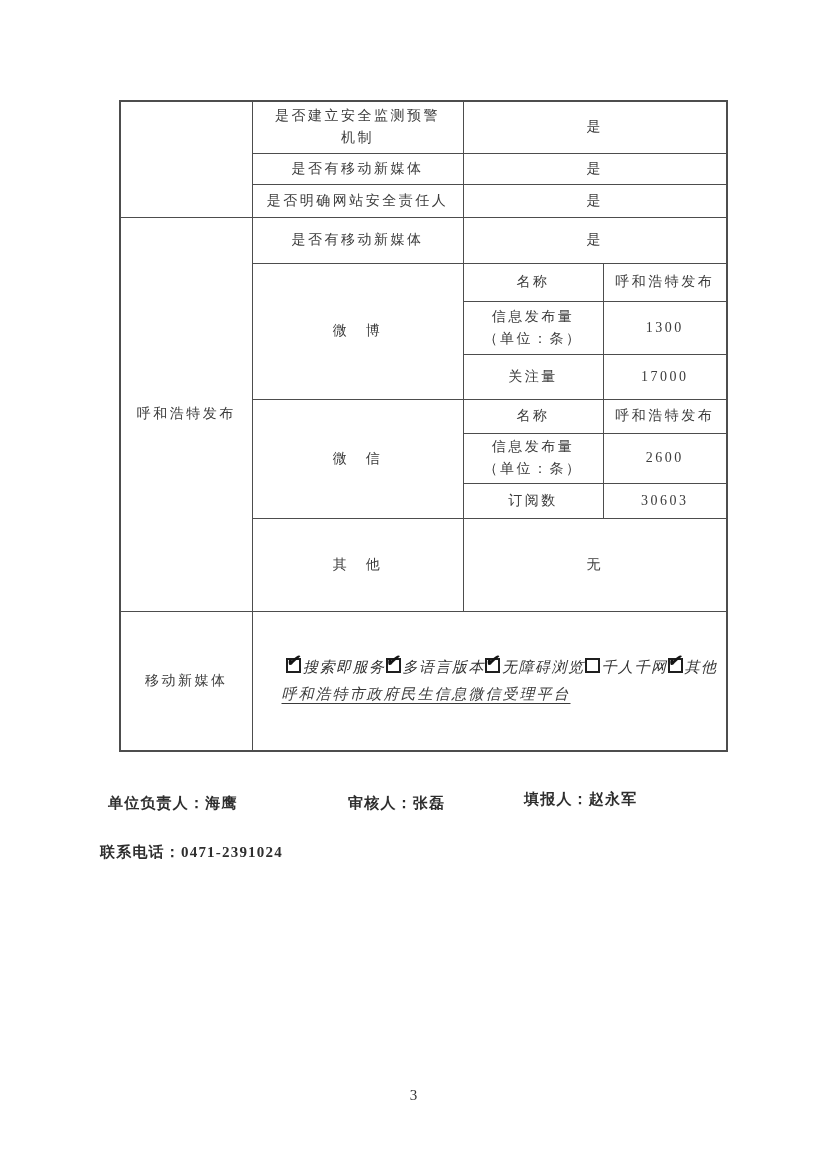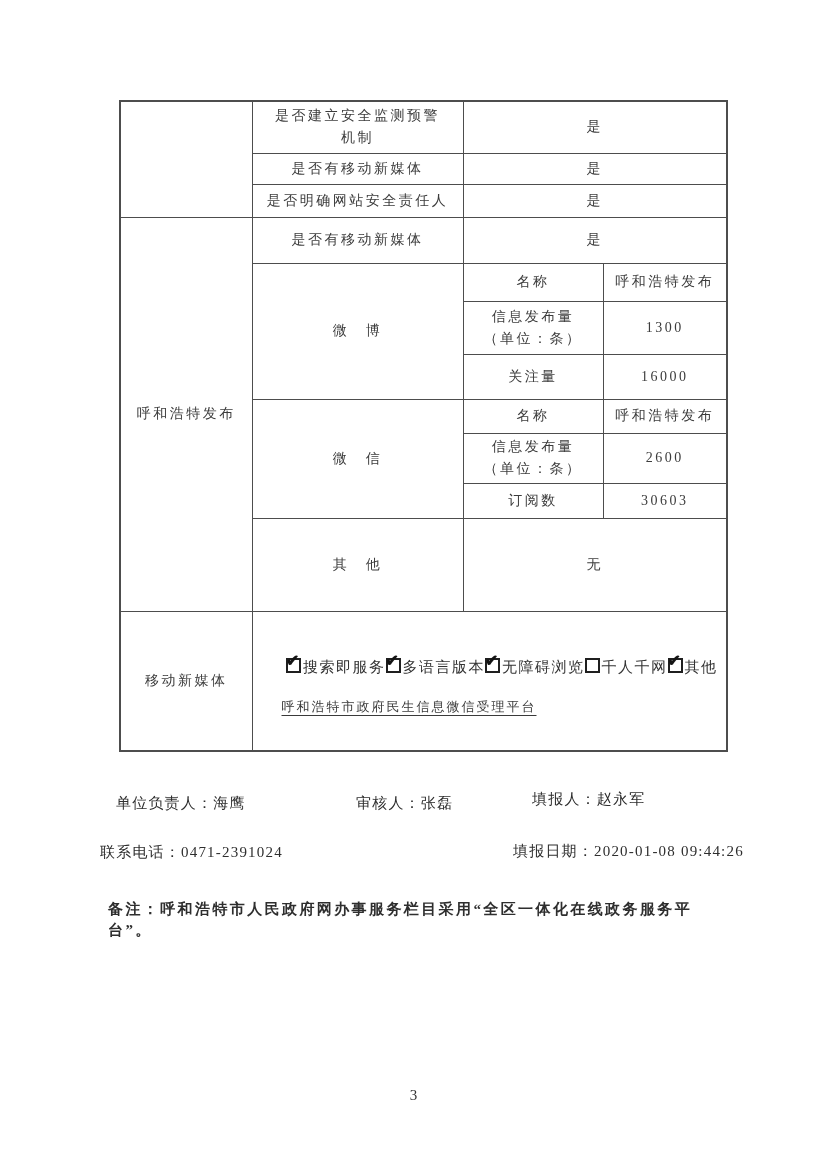--- a/index.html
+++ b/index.html
@@ -35,20 +35,21 @@
     vertical-align: middle;
     color: #3c3c3c;
     padding: 0 4px;
     line-height: 22px;
   }
   .preline { white-space: pre-line; margin-top: 9px; }
   .innov-cell {
     text-align: center;
     vertical-align: top !important;
     padding: 44px 4px 0 29px !important;
+    font-style: italic;
   }
   .innov-line1 {
     font-size: 15px;
     letter-spacing: 1.5px;
     white-space: nowrap;
     color: #333333;
   }
   .cbx {
     display: inline-block;
     width: 11px;
@@ -63,36 +64,35 @@
     content: "✔";
     position: absolute;
     left: -2px;
     top: -7px;
     font-size: 16px;
     font-weight: 900;
     color: #141414;
     line-height: 1;
   }
   .innov-line2 {
-    margin-top: 18px;
-    font-size: 13px;
+    margin-top: 5px;
+    font-size: 15px;
     letter-spacing: 2px;
     color: #3a3a3a;
     text-decoration: underline;
     text-underline-offset: 4px;
     width: fit-content;
   }
   .footer-item {
     position: absolute;
-    font-weight: normal;
+    font-weight: bold;
     font-size: 15px;
     letter-spacing: 1.2px;
     color: #2e2e2e;
     white-space: nowrap;
-    margin-left: 8px;
   }
   .remark {
     position: absolute;
     left: 108px;
     top: 899px;
     width: 600px;
     font-weight: bold;
     font-size: 15px;
     letter-spacing: 2.4px;
     line-height: 21px;
@@ -147,21 +147,21 @@
         <td>名称</td>
         <td>呼和浩特发布</td>
       </tr>
       <tr style="height:53px">
         <td class="preline">信息发布量
 （单位：条）</td>
         <td>1300</td>
       </tr>
       <tr style="height:45px">
         <td>关注量</td>
-        <td>16000</td>
+        <td>17000</td>
       </tr>
 
       <tr style="height:34px">
         <td rowspan="3">微　信</td>
         <td>名称</td>
         <td>呼和浩特发布</td>
       </tr>
       <tr style="height:50px">
         <td class="preline">信息发布量
 （单位：条）</td>
@@ -186,20 +186,18 @@
           <div class="innov-line2">呼和浩特市政府民生信息微信受理平台</div>
         </td>
       </tr>
     </tbody>
   </table>
 
   <div class="footer-item" style="left:108px; top:794px">单位负责人：海鹰</div>
   <div class="footer-item" style="left:348px; top:794px">审核人：张磊</div>
   <div class="footer-item" style="left:524px; top:790px">填报人：赵永军</div>
 
-  <div class="footer-item" style="left:92px; top:843px">联系电话：0471-2391024</div>
-  <div class="footer-item" style="left:505px; top:842px">填报日期：2020-01-08 09:44:26</div>
-
-  <div class="remark">备注：呼和浩特市人民政府网办事服务栏目采用“全区一体化在线政务服务平台”。</div>
+  <div class="footer-item" style="left:100px; top:843px">联系电话：0471-2391024</div>
+
 
   <div class="page-number">3</div>
 
 </div>
 
 </body></html>

